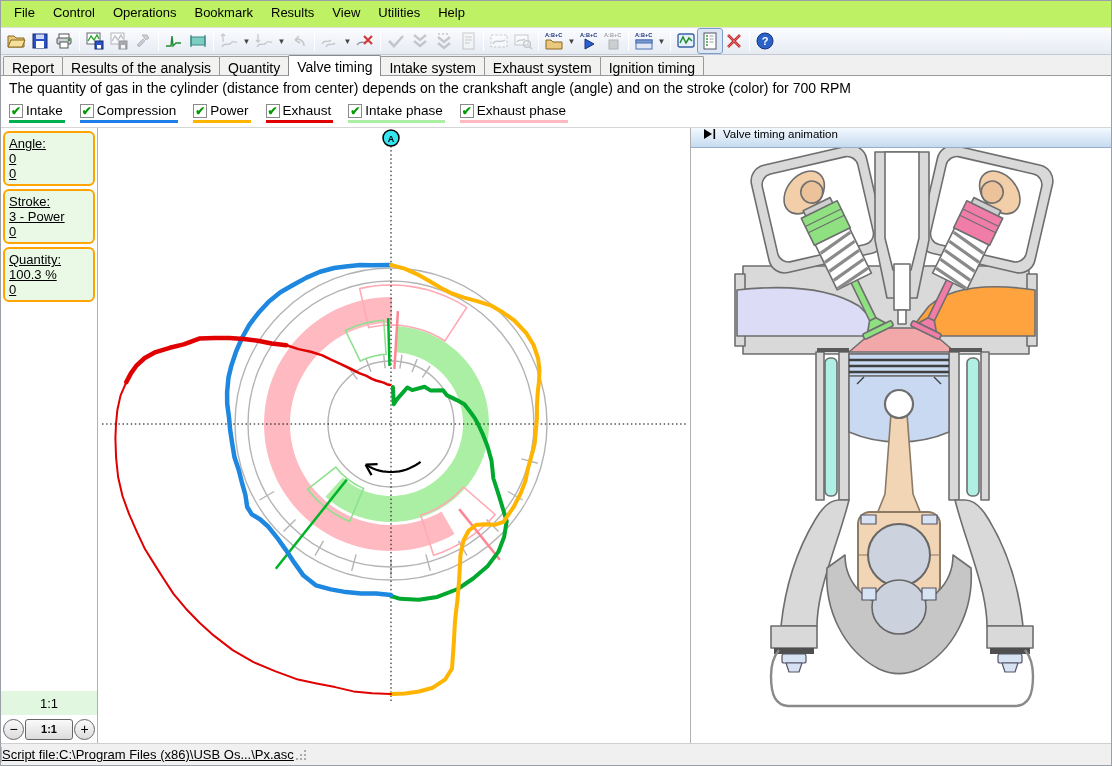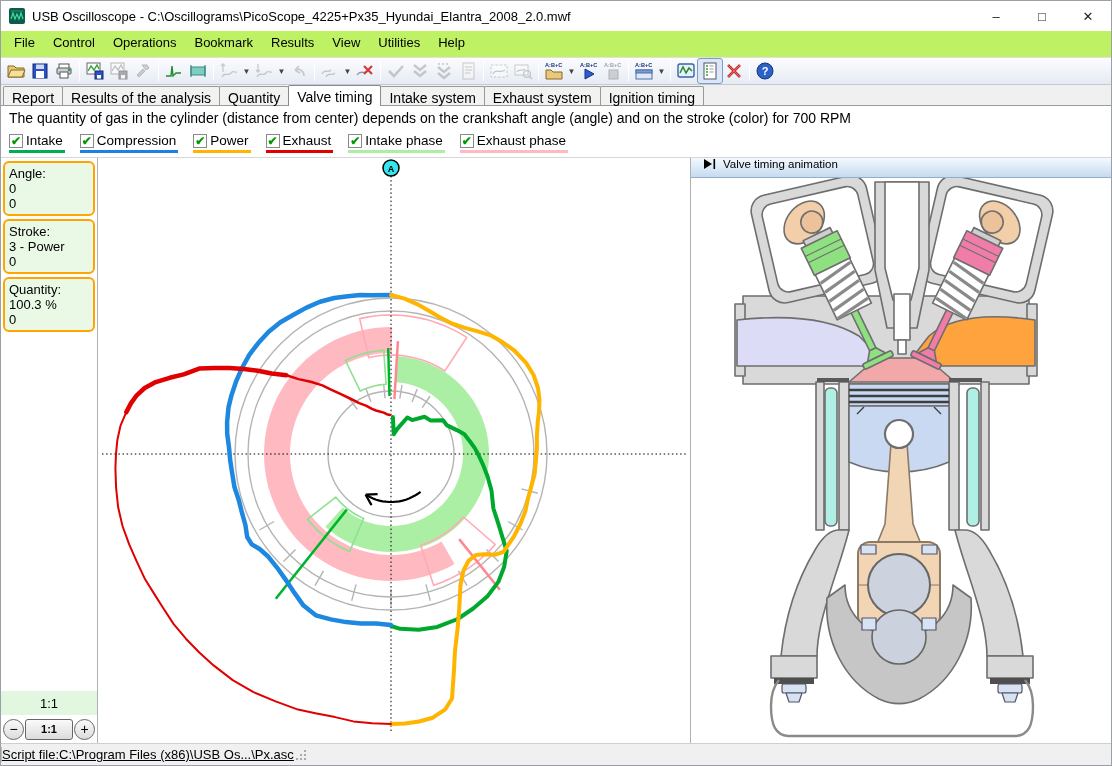--- a/index.html
+++ b/index.html
@@ -34,21 +34,21 @@
   
   .descbar { height:23px; background:#fff; font-size:14px; display:flex; align-items:center; padding-left:8px; flex:0 0 auto; white-space:nowrap; }
   .legendbar { height:29px; background:#fff; display:flex; align-items:center; padding-left:8px; gap:17px; flex:0 0 auto; border-bottom:1px solid #d6d6d6; }
   .lg { position:relative; display:flex; align-items:center; gap:3px; font-size:13.5px; padding-bottom:5px; }
   .lg .cb { width:14px; height:14px; border:1px solid #8a8a8a; background:#fff; font-size:12px; line-height:12px; text-align:center; color:#009900; font-weight:bold; }
   .lg .ul { position:absolute; left:0; right:-2px; bottom:0; height:3px; }
 
   
   .main { flex:1 1 auto; display:flex; min-height:0; }
   .leftcol { width:97px; border-right:1px solid #b0b0b0; position:relative; background:#fff; flex:0 0 auto; }
-  .robox { margin:3px 2px 2px 2px; border:2px solid #ffa400; border-radius:6px; background:#e9f9e6; font-size:13px; line-height:15px; padding:3px 4px; }
+  .robox { margin:3px 2px 2px 2px; border:2px solid #ffa400; border-radius:6px; background:#e9f9e6; font-size:13px; line-height:15px; padding:3px 4px;text-decoration:underline; }
   .scale-strip { position:absolute; left:0; right:0; bottom:28px; height:24px; background:#e2f7df; font-size:13px; display:flex; align-items:center; justify-content:center; }
   .zoomrow { position:absolute; left:0; right:0; bottom:2px; height:24px; display:flex; align-items:center; justify-content:space-between; padding:0 2px; }
   .zbtn { width:21px; height:21px; border:1px solid #666; border-radius:50%; background:linear-gradient(#fafafa,#dcdcdc); font-size:14px; line-height:18px; text-align:center; }
   .zbtn-mid { width:48px; height:21px; border:1px solid #666; border-radius:3px; background:linear-gradient(#fafafa,#dcdcdc); font-size:11px; font-weight:bold; text-align:center; line-height:19px; }
 
   .chartcol { width:592px; position:relative; background:#fff; flex:0 0 auto; }
   .rightcol { flex:1 1 auto; border-left:1px solid #b0b0b0; display:flex; flex-direction:column; background:#fff; min-width:0; }
   .rp-header { height:20px; background:linear-gradient(#f3f9ff,#c6dbf0); border-bottom:1px solid #94aecc; display:flex; font-size:11.5px; gap:6px; padding-left:12px; flex:0 0 auto; }
   .rp-body { flex:1 1 auto; position:relative; overflow:hidden; }
 
@@ -56,33 +56,20 @@
   .statusbar { height:22px; border-top:1px solid #cfcfcf; background:#f0f0f0; display:flex; align-items:center; font-size:13px; flex:0 0 auto; }
   .statusbar .sleft { flex:1 1 auto; padding-left:8px; }
   .statusbar .sright { border-left:1px solid #bdbdbd; padding:0 0; white-space:nowrap;text-decoration:underline; }
   .grip { width:14px; height:14px; margin-right:2px; }
 </style>
 </head>
 <body>
 
 <div class="window">
 
-  <div class="titlebar">
-    <svg class="appicon" viewBox="0 0 16 16">
-      <rect width="16" height="16" rx="2" fill="#0c5c4c"></rect>
-      <path d="M2,11 L4,5 L6,11 L8,6 L10,11 L12,5 L14,11" fill="none" stroke="#38e09a" stroke-width="1.2"></path>
-      <path d="M2,3 H14" stroke="#2a8f78" stroke-width="1"></path>
-    </svg>
-    <div class="title">USB Oscilloscope - C:\Oscillograms\PicoScope_4225+Px35_Hyundai_Elantra_2008_2.0.mwf</div>
-    <div class="wctl">
-        <div class="wbtn">–</div>
-        <div class="wbtn">□</div>
-        <div class="wbtn">✕</div>
-      </div>
-  </div>
 
   <div class="menubar">
       <div class="mi">File</div>
       <div class="mi">Control</div>
       <div class="mi">Operations</div>
       <div class="mi">Bookmark</div>
       <div class="mi">Results</div>
       <div class="mi">View</div>
       <div class="mi">Utilities</div>
       <div class="mi">Help</div>

